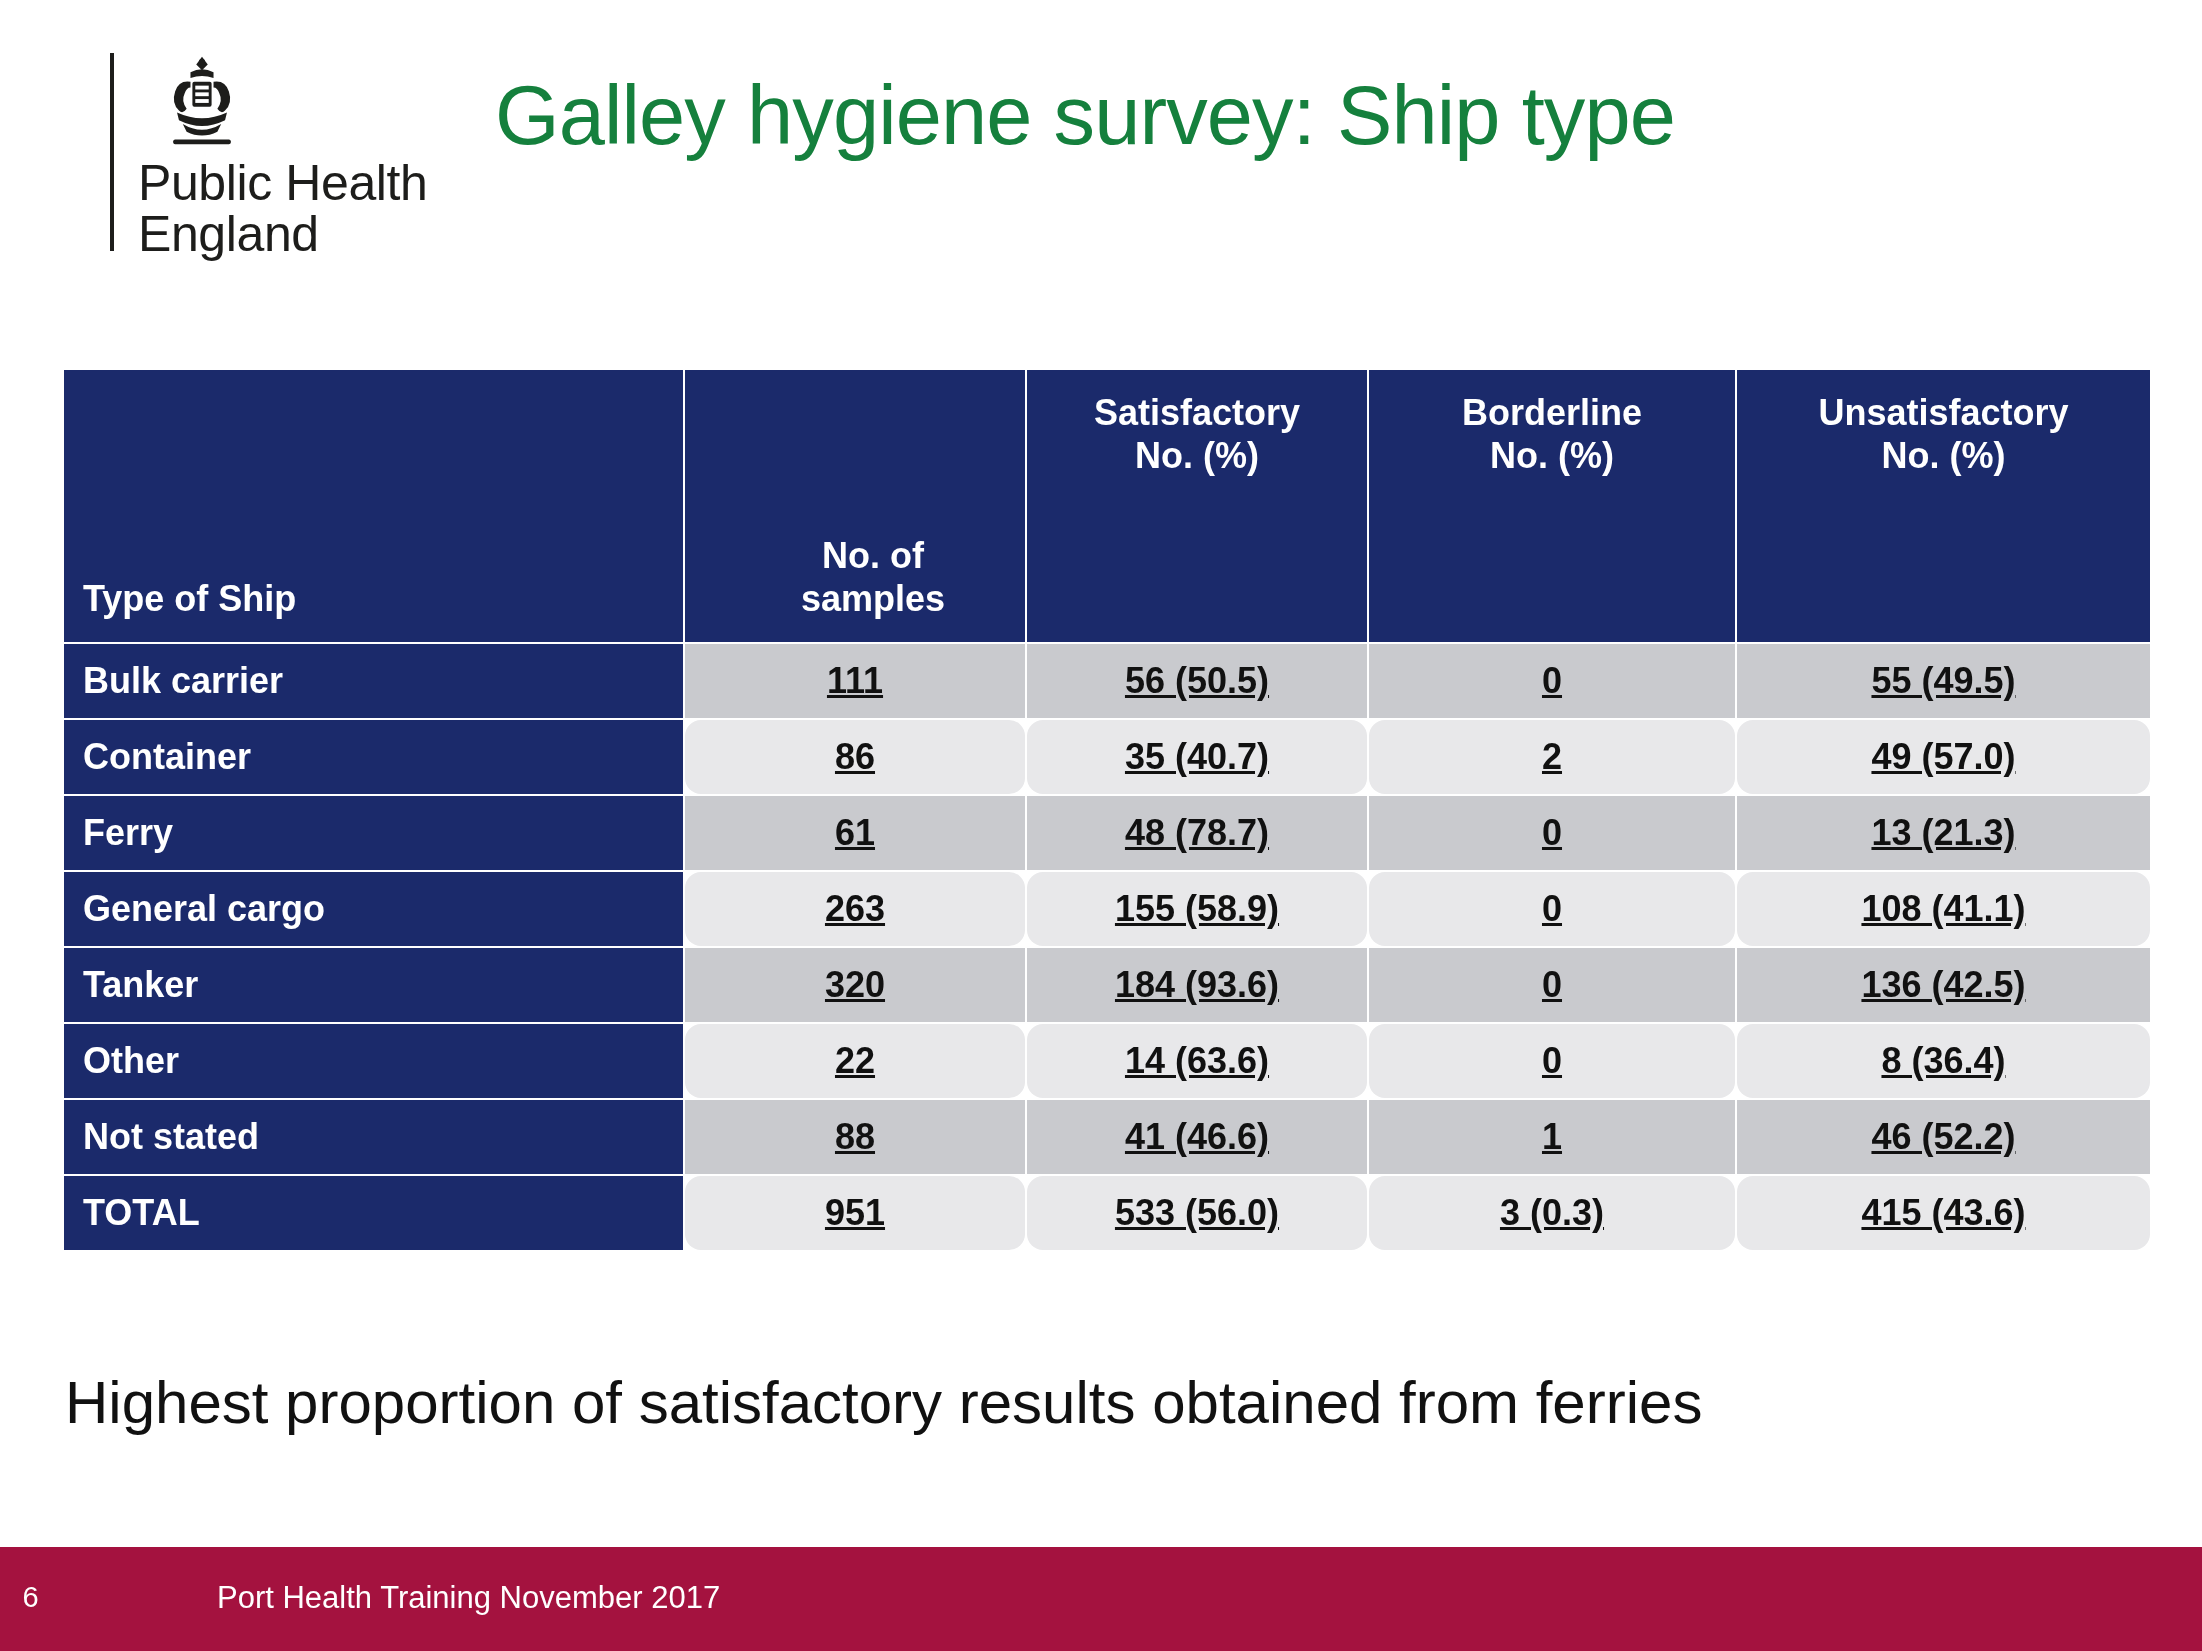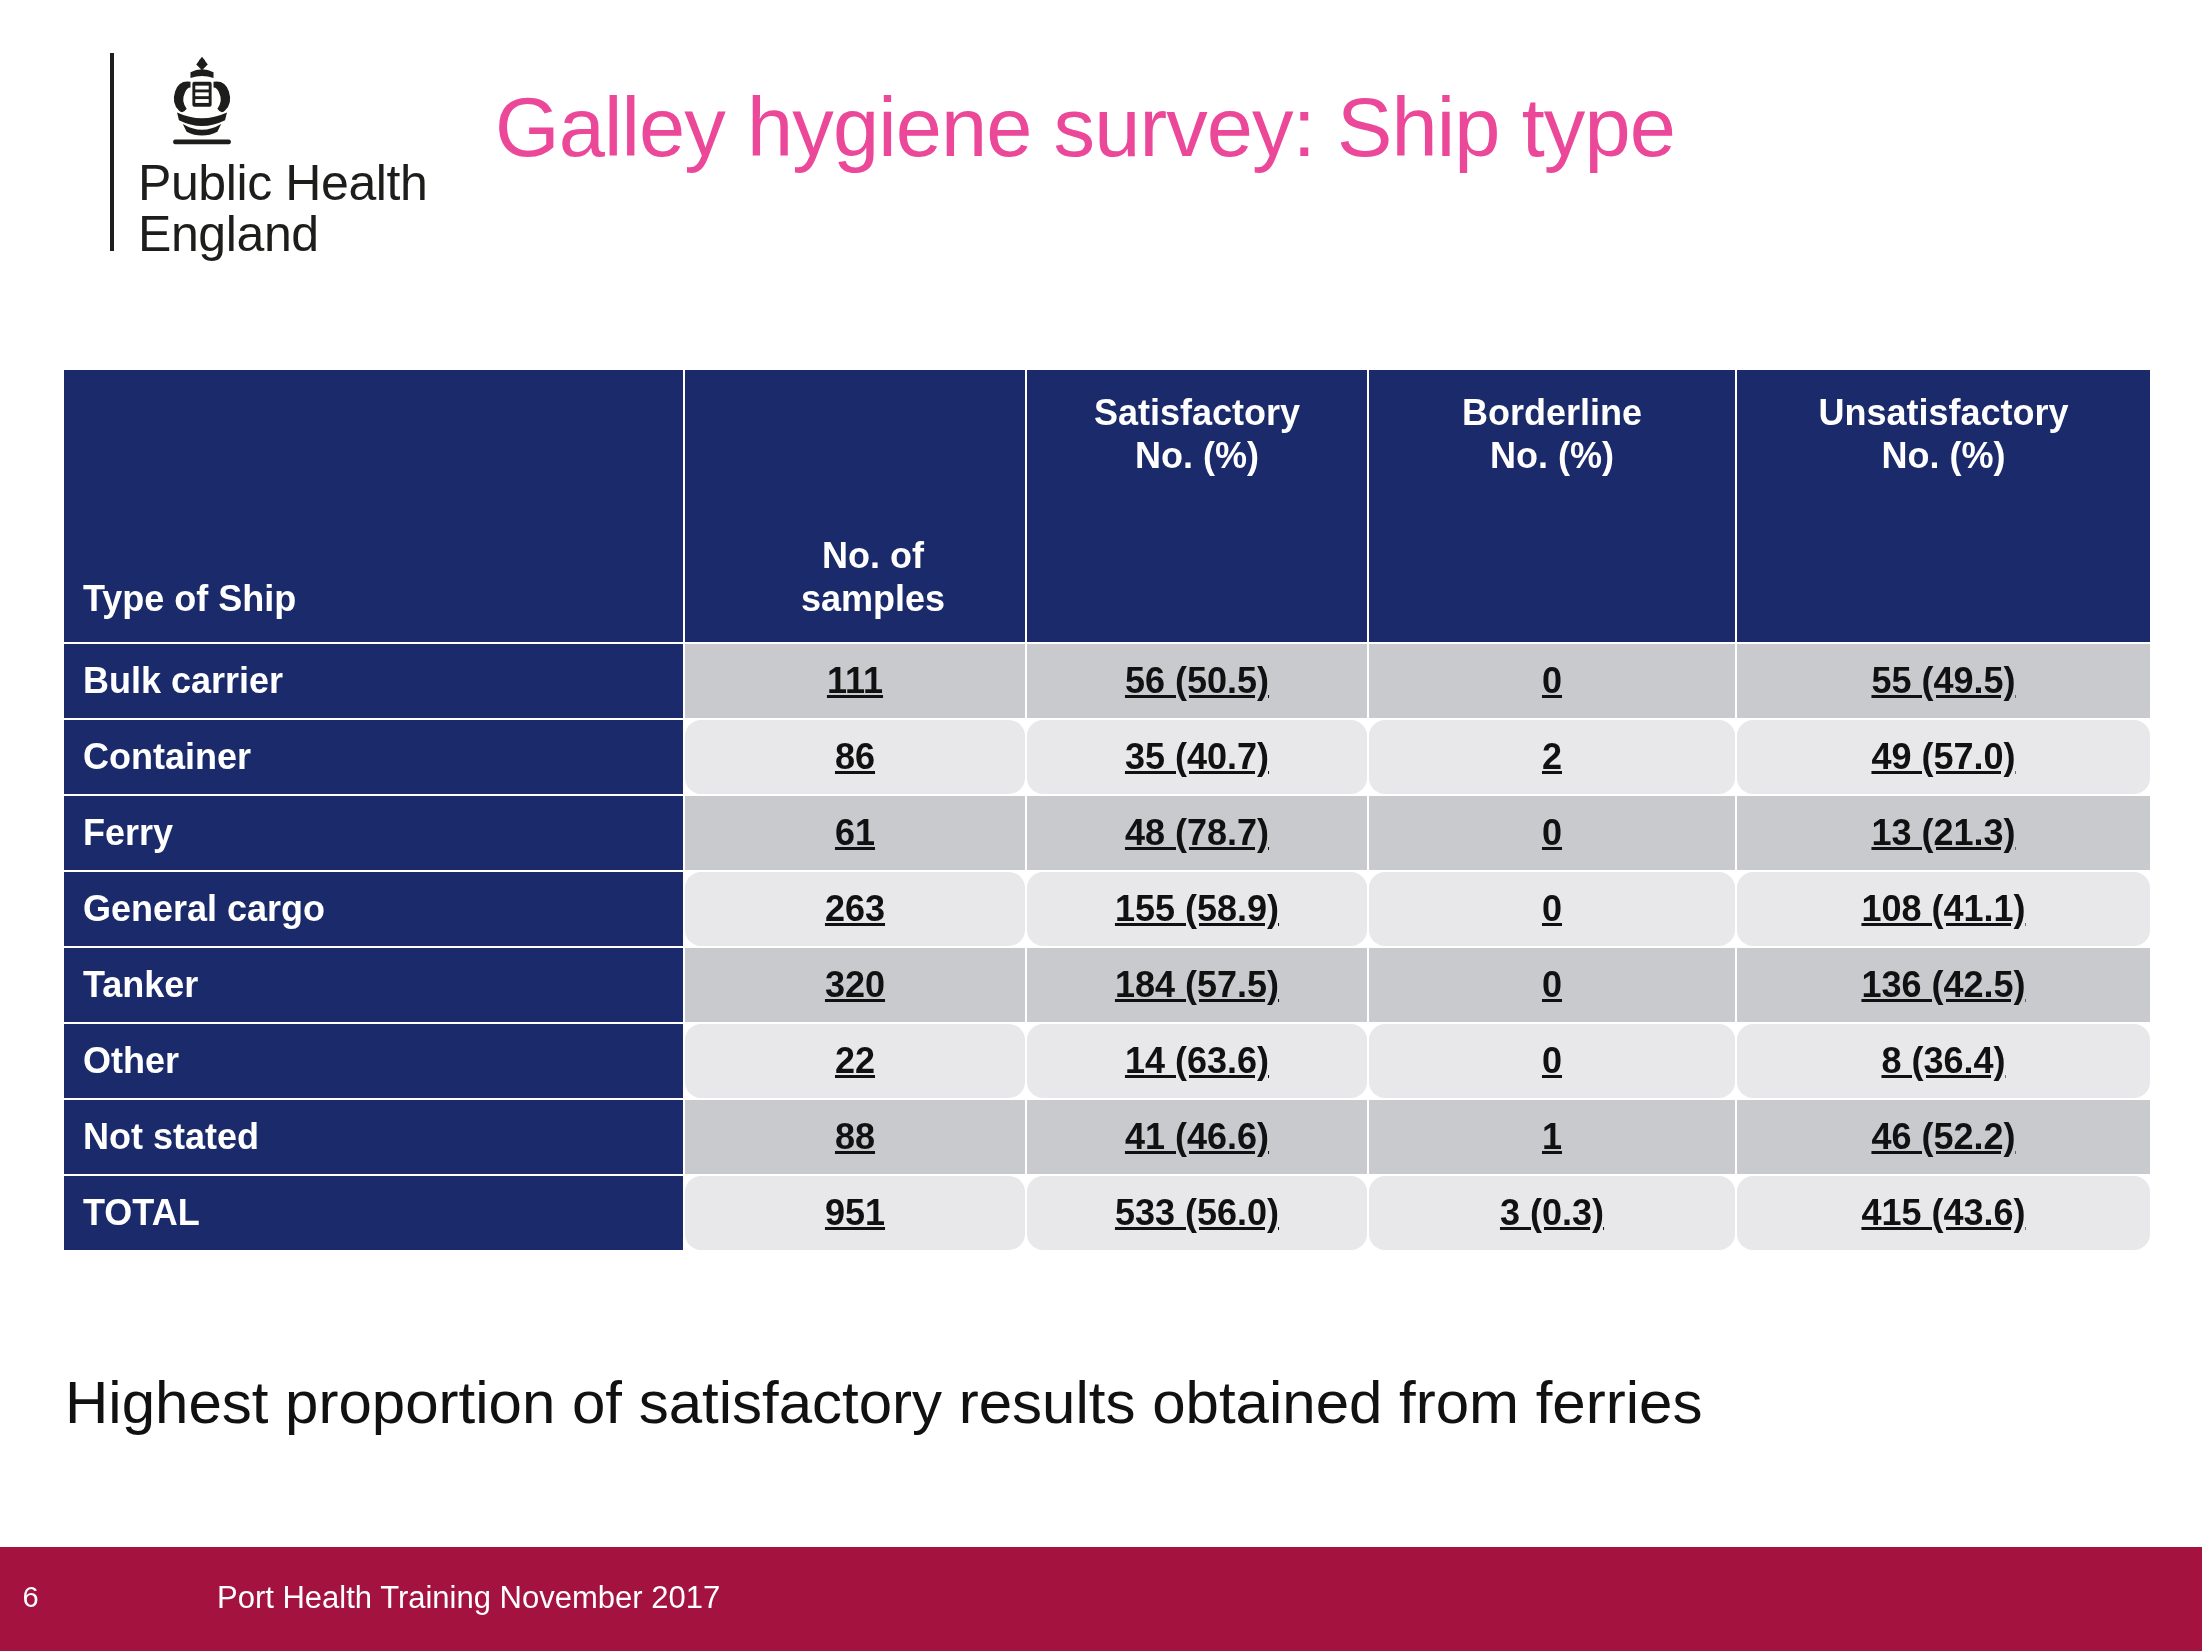--- a/index.html
+++ b/index.html
@@ -46,23 +46,23 @@
     font-family: "Liberation Sans", sans-serif;
     margin-top: 9px;
     letter-spacing: -0.4px;
   }
   .logo-text .l2 {
     display: block;
   }
   .slide-title {
     position: absolute;
     left: 495px;
-    top: 80px;
+    top: 68px;
     font-size: 83px;
-    color: #ec4899;
+    color: #15803d;
     font-family: "Liberation Sans", sans-serif;
     white-space: nowrap;
     letter-spacing: -0.9px;
   }
 
   
   .table-wrap {
     position: absolute;
     left: 62px;
     top: 368px;
@@ -253,21 +253,21 @@
       <tr>
         <td class="rowlabel">General cargo</td>
         <td class="val shade-a">263</td>
         <td class="val shade-a">155 (58.9)</td>
         <td class="val shade-a">0</td>
         <td class="val shade-a">108 (41.1)</td>
       </tr>
       <tr>
         <td class="rowlabel">Tanker</td>
         <td class="val shade-b">320</td>
-        <td class="val shade-b">184 (57.5)</td>
+        <td class="val shade-b">184 (93.6)</td>
         <td class="val shade-b">0</td>
         <td class="val shade-b">136 (42.5)</td>
       </tr>
       <tr>
         <td class="rowlabel">Other</td>
         <td class="val shade-a">22</td>
         <td class="val shade-a">14 (63.6)</td>
         <td class="val shade-a">0</td>
         <td class="val shade-a">8 (36.4)</td>
       </tr>

